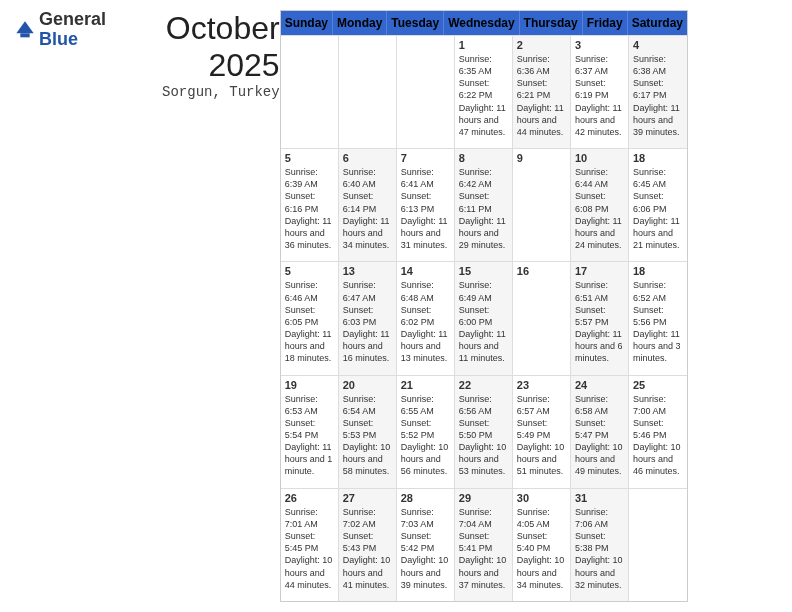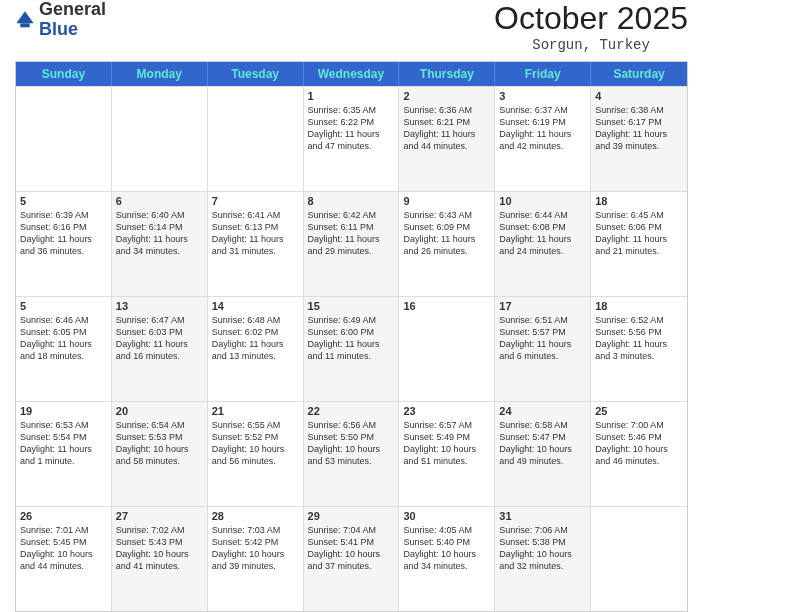--- a/index.html
+++ b/index.html
@@ -6,23 +6,23 @@
     body {
       font-family: Arial, sans-serif;
       background: #fff;
       width: 792px;
       height: 612px;
       overflow: hidden;
     }
     .page {
       width: 703px;
       height: 612px;
-      padding: 0 15px;
-      display: flex;
-      flex-direction: column;
+      padding: 10px 15px;
+      display: flex;
+      flex-direction: row;
     }
     .header {
       display: flex;
       justify-content: space-between;
       align-items: flex-start;
       margin-bottom: 8px;
     }
     .logo {
       display: flex;
       align-items: center;
@@ -33,21 +33,21 @@
       font-weight: bold;
       line-height: 1.1;
     }
     .logo-general { color: #333; }
     .logo-blue { color: #2255aa; }
     .logo-icon {
       width: 20px;
       height: 20px;
     }
     .title-block {
-      text-align: center;
+      text-align: right;
     }
     .month-title {
       font-size: 32px;
       font-weight: normal;
       color: #222;
     }
     .subtitle {
       font-size: 14px;
       color: #444;
       font-family: Liberation Mono, monospace;
@@ -57,21 +57,21 @@
       display: flex;
       flex-direction: column;
       border: 1px solid #ccc;
     }
     .calendar-header {
       display: grid;
       grid-template-columns: repeat(7, 1fr);
       background: #3366cc;
     }
     .cal-header-cell {
-      color: #5eead4;
+      color: #000000;
       font-size: 12px;
       font-weight: bold;
       padding: 5px 4px;
       text-align: center;
       border-right: 1px solid #5580dd;
     }
     .cal-header-cell:last-child { border-right: none; }
     .calendar-body {
       flex: 1;
       display: flex;
@@ -187,23 +187,20 @@
 Daylight: 11 hours and 31 minutes.</div>
           </div>
           <div class="cal-cell shaded">
             <span class="day-num">8</span>
             <div class="cell-text">Sunrise: 6:42 AM
 Sunset: 6:11 PM
 Daylight: 11 hours and 29 minutes.</div>
           </div>
           <div class="cal-cell">
             <span class="day-num">9</span>
-            <div class="cell-text">Sunrise: 6:43 AM
-Sunset: 6:09 PM
-Daylight: 11 hours and 26 minutes.</div>
           </div>
           <div class="cal-cell shaded">
             <span class="day-num">10</span>
             <div class="cell-text">Sunrise: 6:44 AM
 Sunset: 6:08 PM
 Daylight: 11 hours and 24 minutes.</div>
           </div>
           <div class="cal-cell">
             <span class="day-num">18</span>
             <div class="cell-text">Sunrise: 6:45 AM

